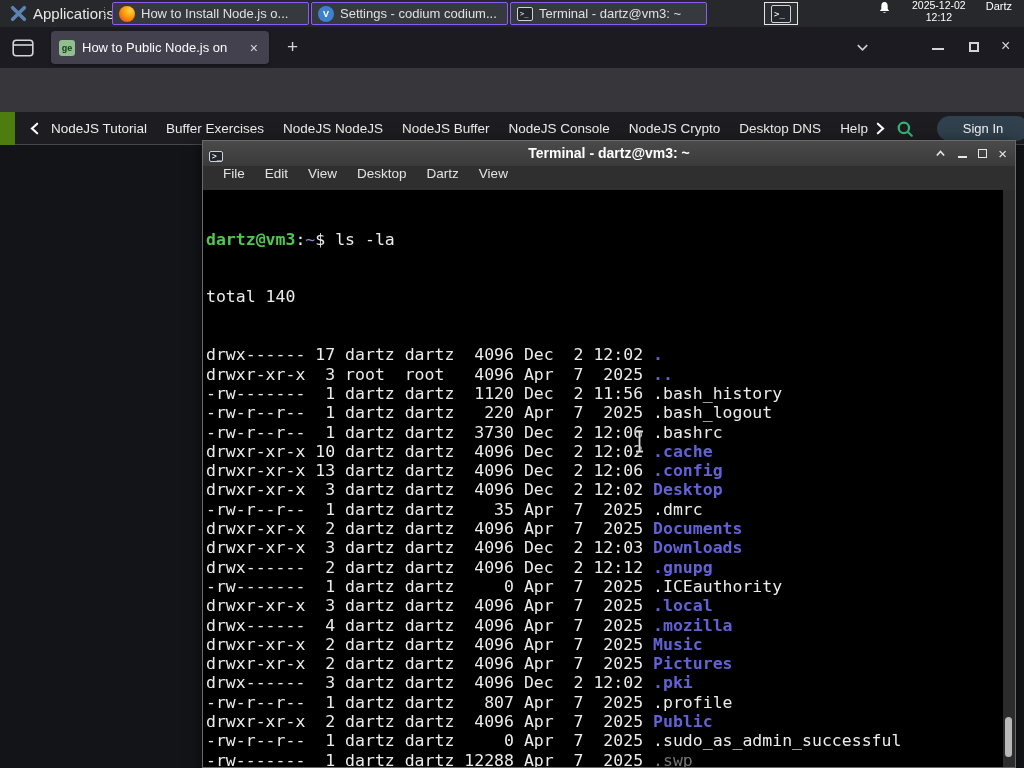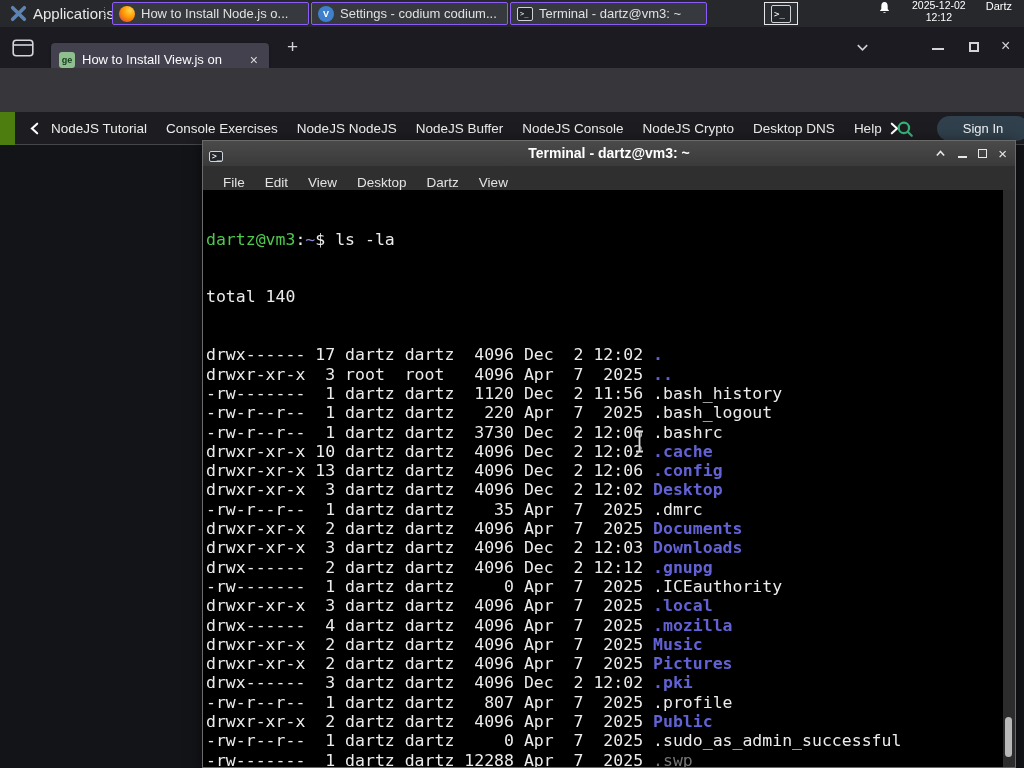--- a/index.html
+++ b/index.html
@@ -19,21 +19,21 @@
   .win-switch{position:absolute;left:758px;top:1px;width:46px;height:25px;display:flex;align-items:center;justify-content:center}
   .win-switch .outer{width:34px;height:23px;border:1px solid #e6e6e6;display:flex;align-items:center;justify-content:center;background:#2c2f33}
   .win-switch .termicon{width:20px;height:18px;font-size:9px;line-height:16px;border-width:1px}
   .panel-right{position:absolute;right:12px;top:0;height:27px;display:flex;align-items:flex-start;gap:20px;color:#fff}
   .clock{text-align:center;font-size:10.5px;line-height:11.5px;color:#fff}
   .pr-user{font-size:11px}
 
   
   .tabbar{position:absolute;left:0;top:27px;width:1024px;height:41px;background:#1c1b22}
   .fxview{position:absolute;left:12px;top:12px;color:#d5d5dd}
-  .tab{position:absolute;left:51px;top:16px;width:218px;height:33px;background:#42414d;border-radius:4px;display:flex;align-items:center;padding:0 8px;gap:7px;box-shadow:0 1px 3px rgba(0,0,0,.4)}
+  .tab{position:absolute;left:51px;top:4px;width:218px;height:33px;background:#42414d;border-radius:4px;display:flex;align-items:center;padding:0 8px;gap:7px;box-shadow:0 1px 3px rgba(0,0,0,.4)}
   .favicon{width:16px;height:16px;border-radius:3px;background:#8fbf8f;color:#16401f;font-size:9px;font-weight:bold;display:flex;align-items:center;justify-content:center;flex:0 0 auto}
   .tab-title{color:#fbfbfe;font-size:13px;white-space:nowrap;overflow:hidden;flex:1}
   .tab-close{color:#d8d8dc;font-size:14px;line-height:14px;padding:1px 3px;border-radius:2px}
   .newtab{position:absolute;left:281px;top:7px;color:#d3d3da;font-size:19px;font-weight:400;padding:2px 6px}
   .tabs-chevron{position:absolute;left:855px;top:13px;color:#cfcfd6}
   .wbtn{position:absolute;top:14px;color:#d3d3da}
   .wmin{left:932px;top:21px;width:12px;height:2px;background:#d3d3da}
   .wmax{left:969px;top:15px;width:10px;height:10px;border:2px solid #d3d3da}
   .wclose{left:1001px;top:10px;font-size:16px;color:#d3d3da}
 
@@ -56,25 +56,25 @@
   
   .terminal{position:absolute;left:202px;top:140px;width:814px;height:628px;border:1px solid #6a6a6a;background:#000;z-index:5;box-shadow:0 3px 14px rgba(0,0,0,.6)}
   .t-titlebar{position:absolute;left:0;top:0;width:100%;height:25px;background:linear-gradient(#4a4a4a,#3a3a3a)}
   .t-ticon{position:absolute;left:6px;top:4px}
   .t-ticon .termicon{width:18px;height:16px;font-size:8px;line-height:14px}
   .t-title{position:absolute;left:0;top:0;width:100%;height:25px;line-height:25px;text-align:center;color:#fff;font-size:14px;font-weight:bold}
   .t-btns{position:absolute;right:8px;top:0;height:25px;display:flex;align-items:center;gap:11px;color:#e8e8e8}
   .t-min{width:9px;height:2px;background:#e8e8e8;margin-top:7px}
   .t-max{width:9px;height:9px;border:1.5px solid #e8e8e8}
   .t-close{font-size:15px;line-height:15px}
-  .t-menubar{position:absolute;left:0;top:25px;width:100%;height:24px;background:#2f2f2f;display:flex;align-items:flex-end;padding-left:10px}
+  .t-menubar{position:absolute;left:0;top:25px;width:100%;height:24px;background:#2f2f2f;display:flex;align-items:flex-start;padding-left:10px}
   .t-menu{color:#e3e3e3;font-size:13.5px;padding:0 10px}
   .t-body{position:absolute;left:0;top:49px;width:100%;height:577px;background:#000;overflow:hidden}
   .t-lines{position:absolute;left:3px;top:1px;font-family:"DejaVu Sans Mono",monospace;font-size:16.5px;line-height:19.3px;color:#ececec;white-space:pre}
-  .p-user{color:var(--accent-green,#4ec94e);font-weight:normal}
+  .p-user{color:var(--accent-green,#4ec94e);font-weight:bold}
   .p-cwd{color:#8a8ad8}
   .n-dir{color:var(--dir-blue,#6262d6);font-weight:bold}
   .n-file{color:#ececec}
   .n-dim{color:#767676}
   .t-scroll{position:absolute;right:0;top:0;width:12px;height:100%;background:#2c2c2c}
   .t-thumb{position:absolute;left:2px;bottom:10px;width:7px;height:40px;background:#b9b9b9;border-radius:3.5px}
 
   .ibeam{position:absolute;left:633px;top:430px;z-index:20;filter:drop-shadow(0 0 1px #000)}
   svg{display:block}
 </style>
@@ -126,21 +126,21 @@
     </div>
   </div>
 
   <div class="tabbar">
     <svg class="fxview" width="22" height="18" viewBox="0 0 22 18">
         <rect x="1.2" y="1.2" width="19.6" height="15.6" rx="3" fill="none" stroke="currentColor" stroke-width="1.6"></rect>
         <path d="M1.2 6 H20.8" stroke="currentColor" stroke-width="1.6"></path>
       </svg>
     <div class="tab">
       <span class="favicon">ge</span>
-      <span class="tab-title">How to Install View.js on</span>
+      <span class="tab-title">How to Public Node.js on</span>
       <span class="tab-close">×</span>
     </div>
     <div class="newtab">+</div>
     <svg class="tabs-chevron" width="15" height="15" viewBox="0 0 16 16">
         <path d="M3 5.5 L8 10.5 L13 5.5" fill="none" stroke="currentColor" stroke-width="1.7"></path>
       </svg>
     <div class="wbtn wmin"></div>
     <div class="wbtn wmax"></div>
     <div class="wbtn wclose">×</div>
   </div>
@@ -191,21 +191,21 @@
         <path d="M2.5 4.2 H13.5 M2.5 8 H13.5 M2.5 11.8 H13.5" stroke="currentColor" stroke-width="1.6"></path>
       </svg>
   </div>
 
   <div class="sitenav">
     <svg class="sn-chevl" width="14" height="15" viewBox="0 0 16 16">
         <path d="M10.5 2.5 L4.5 8 L10.5 13.5" fill="none" stroke="#fff" stroke-width="2.4" stroke-linecap="round"></path>
       </svg>
     <div class="sn-links">
       <span>NodeJS Tutorial</span>
-      <span>Console Exercises</span>
+      <span>Buffer Exercises</span>
       <span>NodeJS NodeJS</span>
       <span>NodeJS Buffer</span>
       <span>NodeJS Console</span>
       <span>NodeJS Crypto</span>
       <span>Desktop DNS</span>
       <span>Help</span>
       <svg class="sn-chevr" width="14" height="15" viewBox="0 0 16 16">
           <path d="M5.5 2.5 L11.5 8 L5.5 13.5" fill="none" stroke="#fff" stroke-width="2.4" stroke-linecap="round"></path>
         </svg>
     </div>

